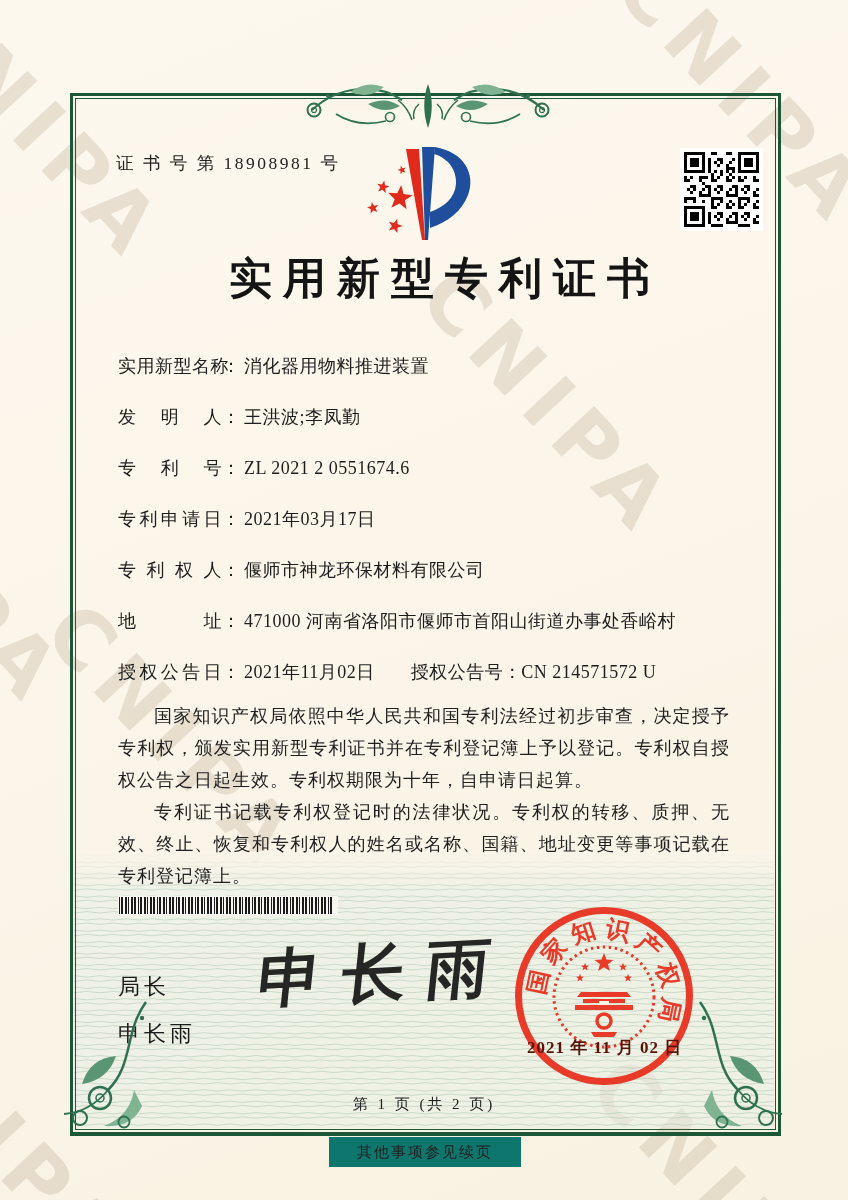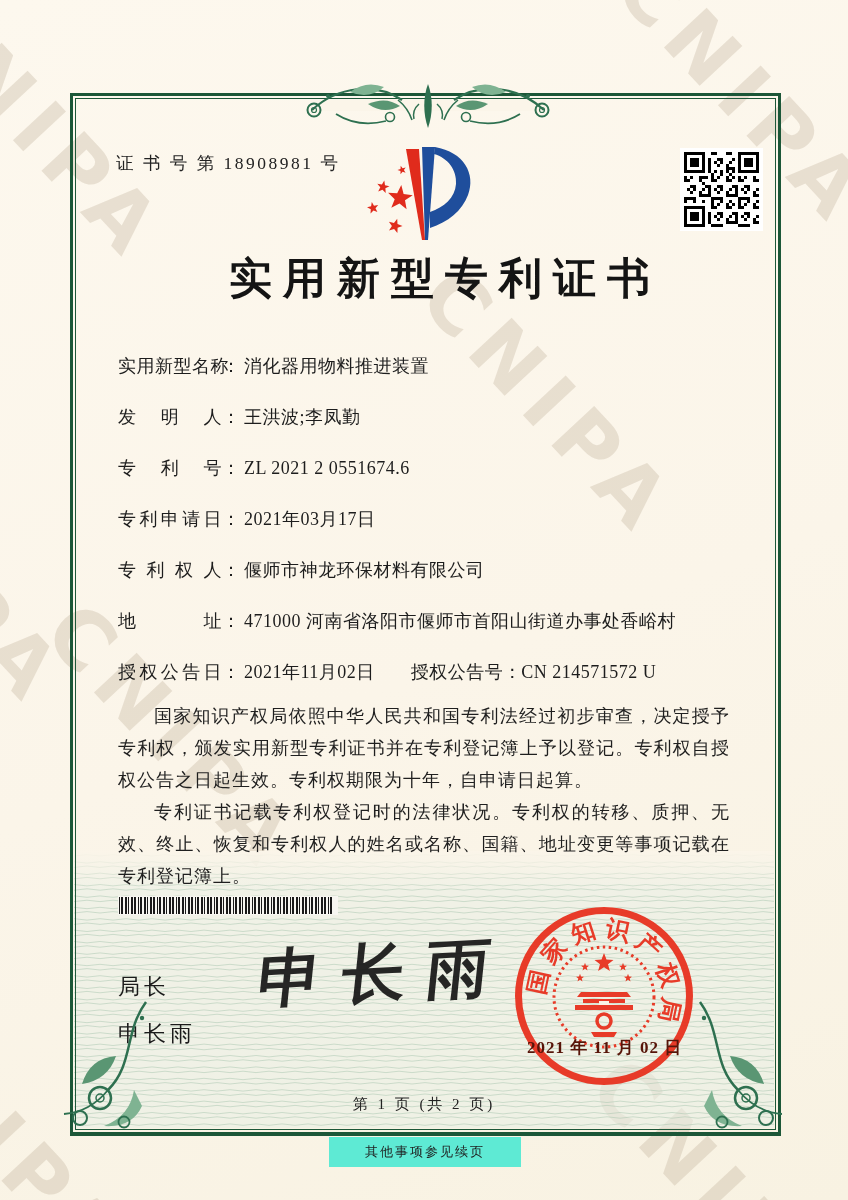--- a/index.html
+++ b/index.html
@@ -58,21 +58,21 @@
   .officer .name{margin-top:17px;}
   .signature{position:absolute;left:258px;top:930px;z-index:4;font-size:64px;
              font-weight:700;color:#151515;letter-spacing:20px;
              transform:rotate(-3deg) skewX(-9deg);opacity:.92;}
   .seal{position:absolute;left:509px;top:901px;z-index:6;line-height:0;opacity:.95;}
   .seal-date{position:absolute;left:527px;top:1036px;z-index:7;font-size:17px;
              font-weight:700;color:#571509;letter-spacing:1px;white-space:nowrap;}
   .page-num{position:absolute;left:0;width:848px;top:1095px;z-index:4;
             text-align:center;font-size:15px;letter-spacing:3px;color:#222;}
   .cont-box{position:absolute;left:329px;top:1137px;width:192px;height:30px;z-index:4;
-            background:#5eead4;text-align:center;line-height:30px;font-size:13px;
+            background:#0f766e;text-align:center;line-height:30px;font-size:15px;
             letter-spacing:2px;color:#1e1e1e;}
 </style>
 </head>
 <body>
 
 <div id="page">
 
   <div class="wm" style="left:-40px;top:-25px">CNIPA</div>
   <div class="wm" style="left:665px;top:-60px">CNIPA</div>
   <div class="wm" style="left:470px;top:250px">CNIPA</div>

